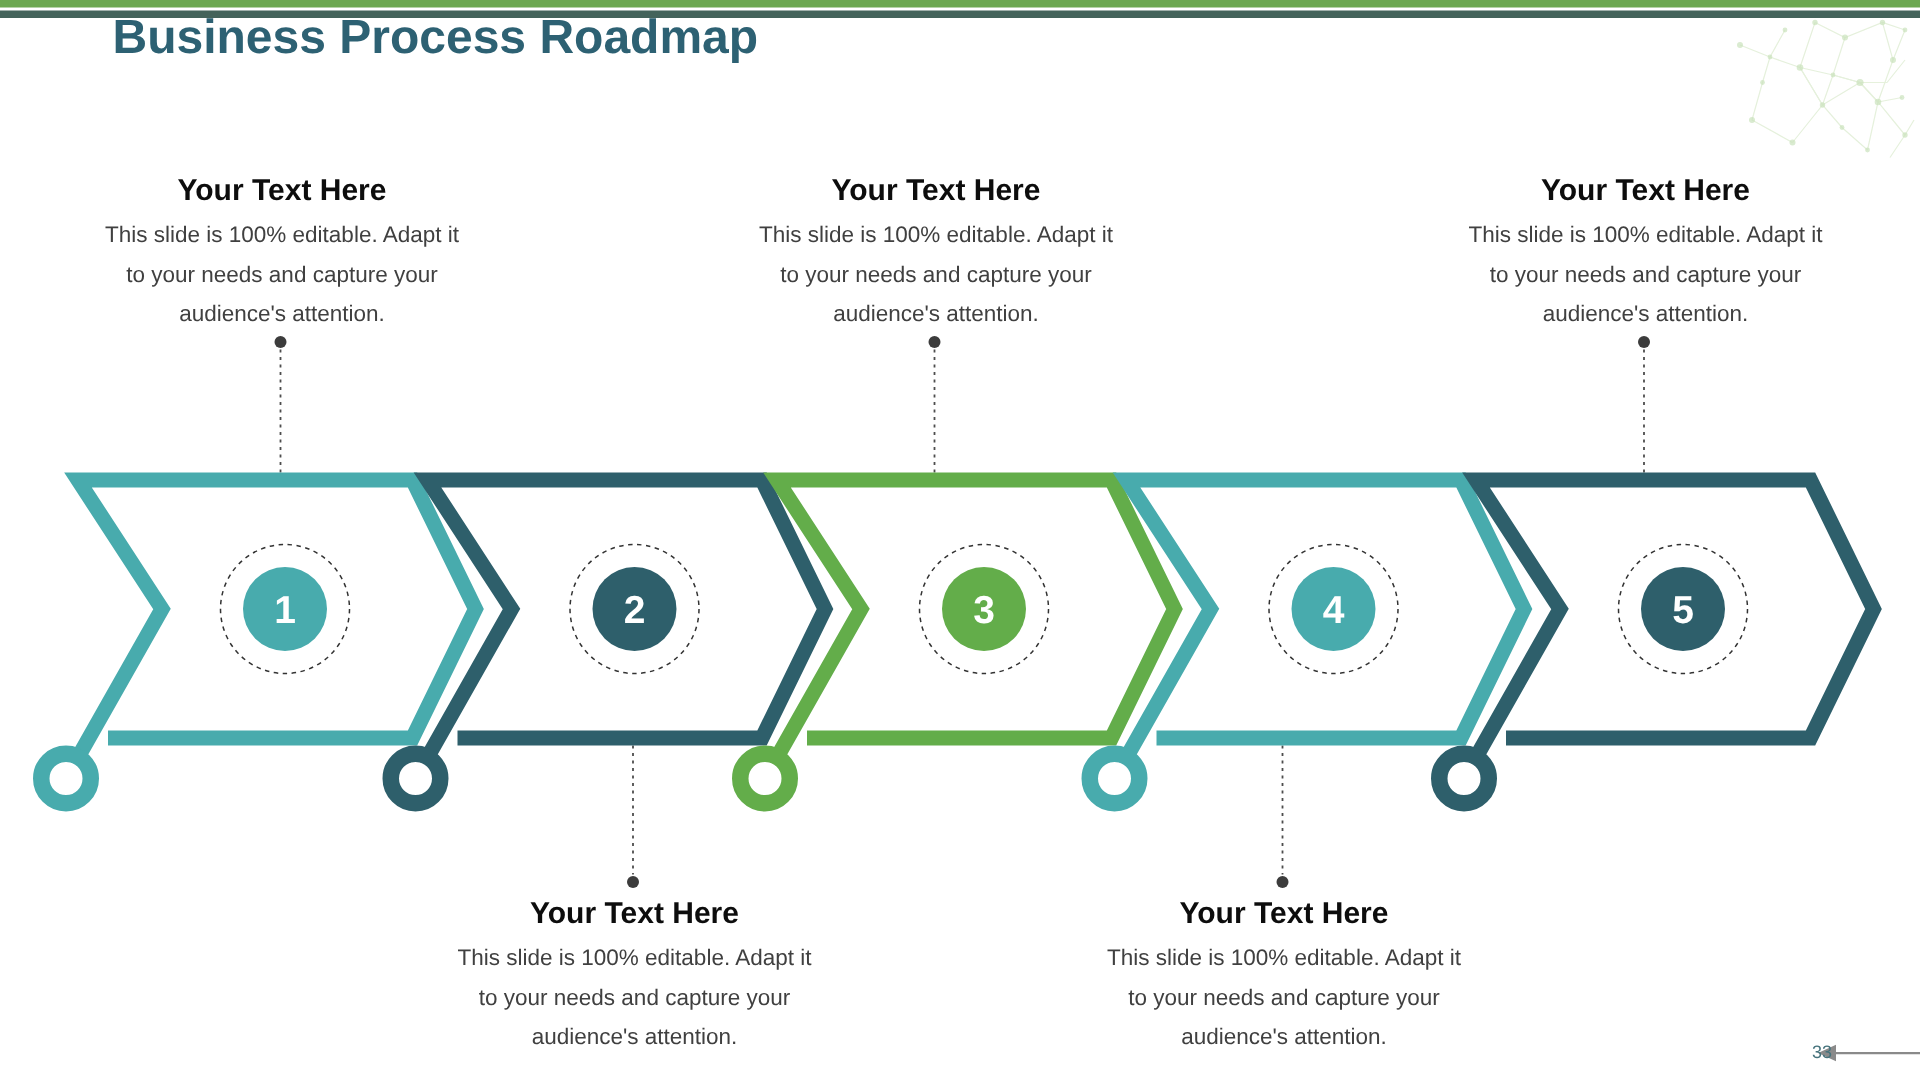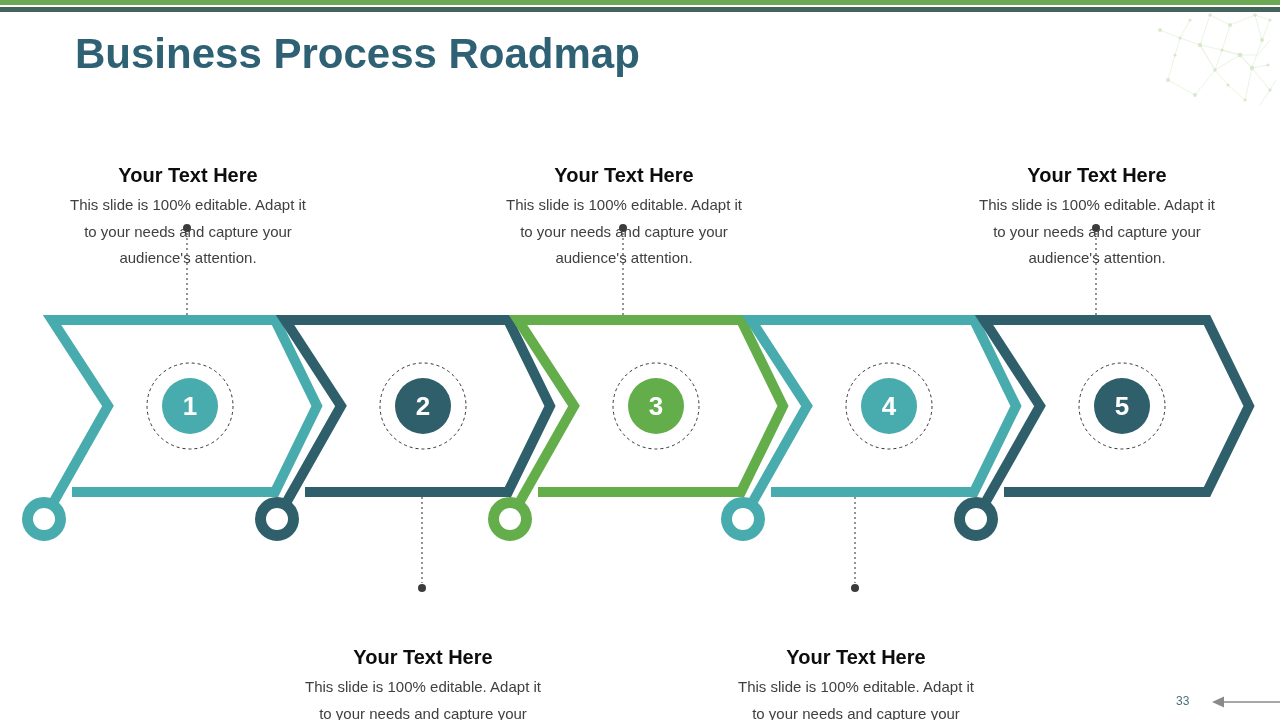--- a/index.html
+++ b/index.html
@@ -4,35 +4,35 @@
 <style>
   html,body{margin:0;padding:0;}
   body{font-family:"Liberation Sans", sans-serif; background:#ffffff;}
   .slide{
     position:relative; width:1280px; height:720px; background:#ffffff;
     overflow:hidden;
   }
   .topbar-green{position:absolute;left:0;top:0;width:1280px;height:5px;background:#6ca851;}
   .topbar-dark{position:absolute;left:0;top:7px;width:1280px;height:5px;background:#44635b;}
   .slide-title{
-    position:absolute; left:75px; top:32px; margin:0;
-    font-size:42px; line-height:1.05; font-weight:bold; color:#2d6173;
+    position:absolute; left:75px; top:8px; margin:0;
+    font-size:32px; line-height:1.05; font-weight:bold; color:#2d6173;
     letter-spacing:0px; white-space:nowrap;
   }
-  .tb{position:absolute; width:252px; text-align:center;margin-top:48px;}
+  .tb{position:absolute; width:252px; text-align:center;}
   .tb-title{font-size:20px; font-weight:bold; color:#0d0d0d; margin:0 0 5px 0;}
   .tb-body{font-size:15px; color:#404040; line-height:26.5px; margin:0;}
   .tb-s1{left:62px;  top:116px;}
   .tb-s3{left:498px; top:116px;}
   .tb-s5{left:971px; top:116px;}
   .tb-s2{left:297px; top:598px;}
   .tb-s4{left:730px; top:598px;}
   .diagram-svg{position:absolute; left:0; top:0; width:1280px; height:720px;}
   .page-number{
-    position:absolute; left:1176px; top:694px; font-size:12px; color:#46737c;
+    position:absolute; left:1208px; top:694px; font-size:12px; color:#46737c;
   }
 </style>
 </head>
 <body>
 
 <div class="slide">
 
   <div class="topbar-green"></div>
   <div class="topbar-dark"></div>
 

